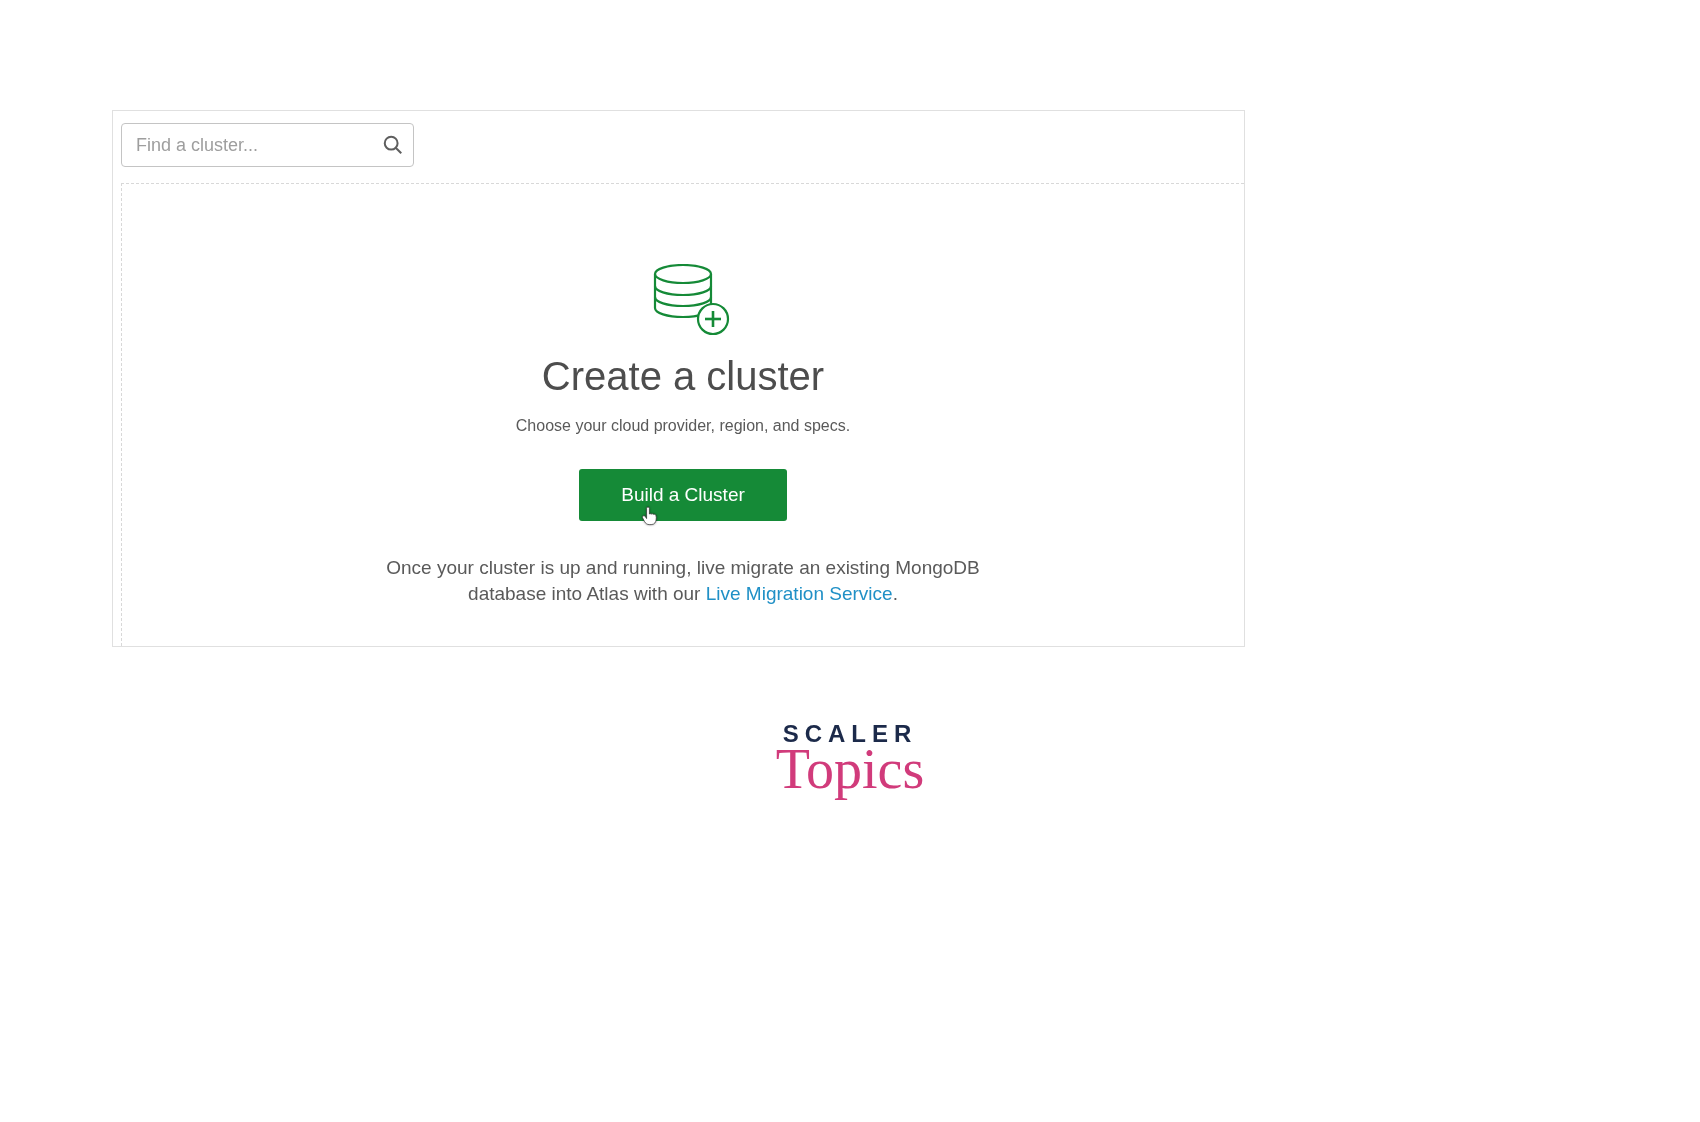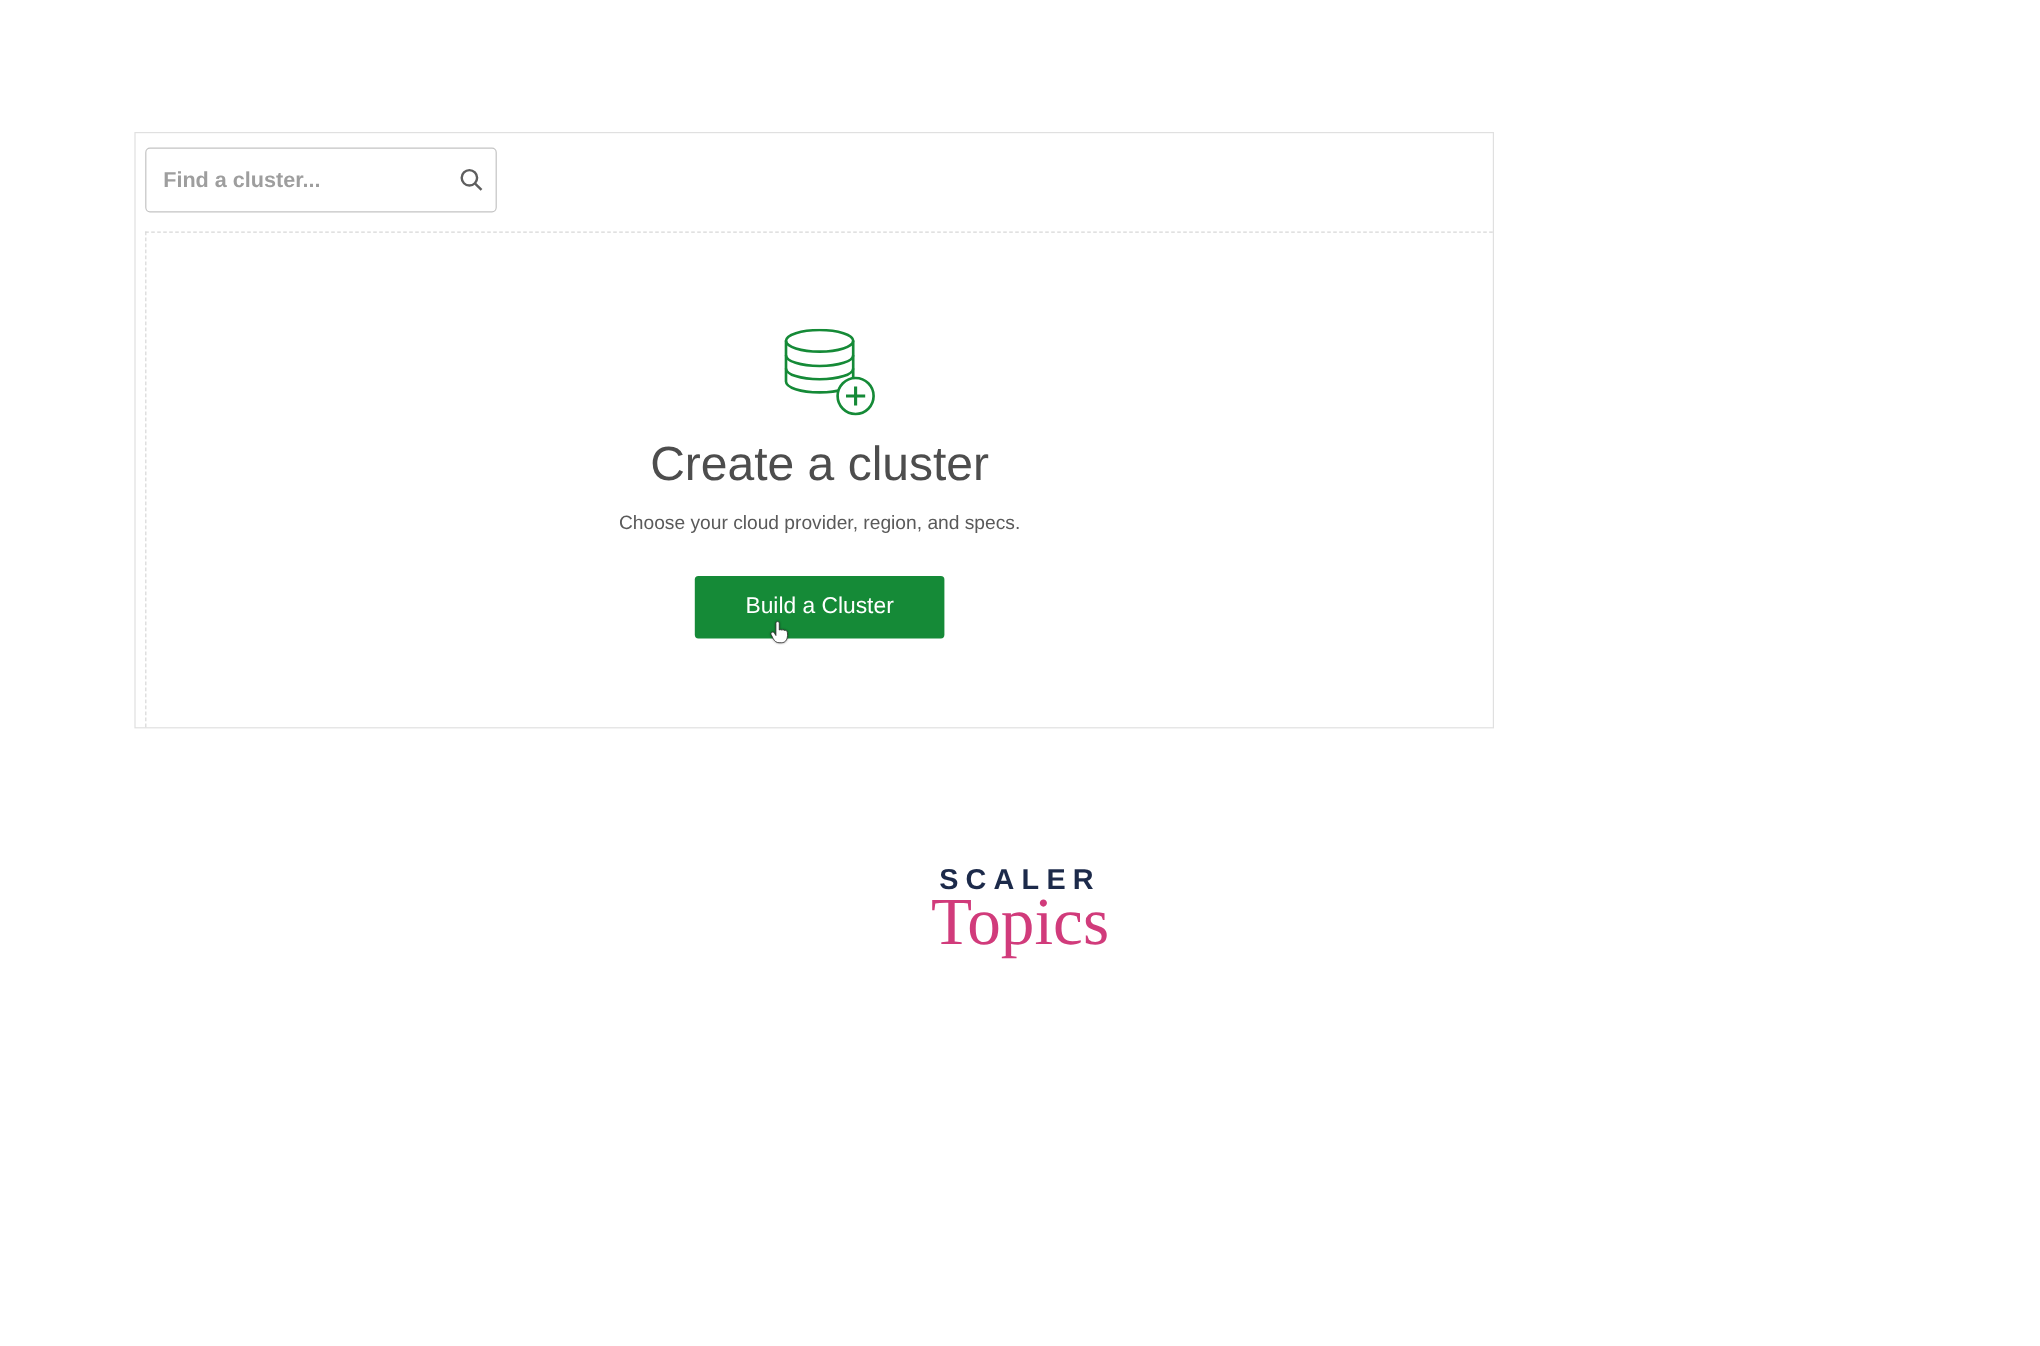--- a/index.html
+++ b/index.html
@@ -31,28 +31,27 @@
       color: #404040;
       margin-bottom: 10px;
       letter-spacing: -0.5px;
     }
     .search-wrap {
       position: relative;
       width: 293px;
     }
     .search-input {
       width: 100%;
-      height: 54px;
+      height: 44px;
       border: 1px solid #c4c4c4;
       border-radius: 4px;
       padding: 6px 40px 6px 14px;
       font-size: 18px;
       color: #666;
       outline: none;
-      font-weight: bold;
     }
     .search-input::placeholder {
       color: #9e9e9e;
     }
     .search-icon {
       position: absolute;
       right: 10px;
       top: 50%;
       transform: translateY(-50%);
       width: 22px;
@@ -183,19 +182,22 @@
     <div class="create-title">Create a cluster</div>
     <div class="create-sub">Choose your cloud provider, region, and specs.</div>
 
     <button class="build-btn">
       <span>Build a Cluster</span>
       <svg class="cursor-icon" viewBox="0 0 18 22">
         <path d="M7 2 C7.8 2 8.4 2.6 8.4 3.4 V9 C9 8.7 9.9 8.6 10.5 9.1 C11.2 8.7 12.2 8.8 12.7 9.4 C13.4 9.1 14.4 9.3 14.8 10.1 C15.4 11.3 15.4 13.3 15.1 15 C14.7 17.2 13.5 19.6 10.2 19.6 L8.2 19.6 C6.1 19.6 4.5 18.3 3.4 16.3 L1.6 12.8 C1.2 12 1.6 11 2.5 10.8 C3.3 10.6 4 11 4.4 11.7 L5.6 13.6 V3.4 C5.6 2.6 6.2 2 7 2 Z" fill="#ffffff" stroke="#303030" stroke-width="0.7"></path>
       </svg>
     </button>
 
+    <div class="footer-text">
+      <span>Once your cluster is up and running, live migrate an existing MongoDB database into Atlas with our </span><span class="footer-link">Live Migration Service</span><span>.</span>
+    </div>
   </div>
 </div>
 
 <div class="brand-logo">
   <div class="brand-scaler">SCALER</div>
   <div class="brand-topics">Topics</div>
 </div>
 
 </body></html>

